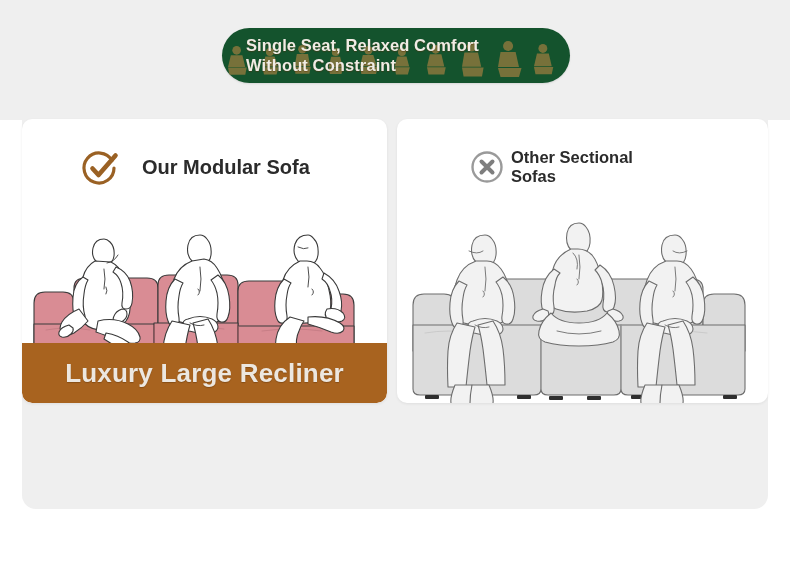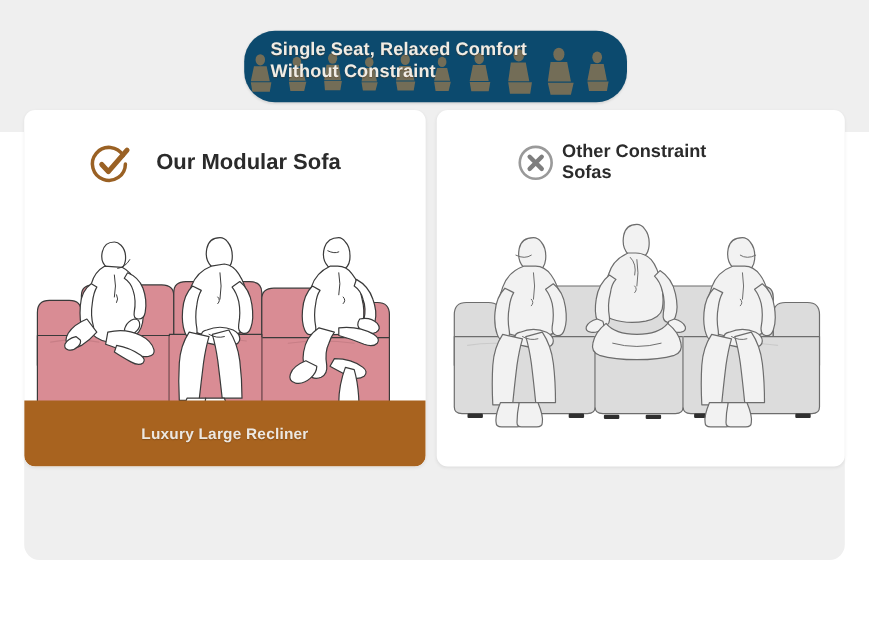--- a/index.html
+++ b/index.html
@@ -19,22 +19,22 @@
   }
   #panel-bleed {
     position: absolute;
     left: 0; top: 0; width: 790px; height: 120px;
     background: #efefef;
   }
 
   
   #banner {
     position: absolute;
-    left: 222px; top: 28px; width: 348px; height: 65px;
-    background: #0c4a6e;
+    left: 222px; top: 28px; width: 348px; height: 55px;
+    background: #14532d;
     border-radius: 28px;
     overflow: hidden;
     box-shadow: 0 1px 2px rgba(0,0,0,.10);
   }
   #banner-figs {
     position: absolute; left: 0; top: 0; width: 100%; height: 100%;
     opacity: .55;
   }
   #banner-text {
     position: absolute;
@@ -44,21 +44,21 @@
     font-weight: 600;
     line-height: 20px;
     letter-spacing: .1px;
     text-shadow: 0 1px 1px rgba(90,45,5,.45);
     white-space: pre-line;
   }
 
   
   .card {
     position: absolute;
-    top: 100px; height: 324px;
+    top: 119px; height: 284px;
     background: #ffffff;
     border-radius: 10px;
     overflow: hidden;
     box-shadow: 0 1px 3px rgba(0,0,0,.07);
   }
   #card-left  { left: 22px;  width: 365px; }
   #card-right { left: 397px; width: 371px; }
 
   .card-head {
     position: absolute; top: 0; left: 0; right: 0; height: 96px;
@@ -95,21 +95,21 @@
     position: absolute; bottom: 0; left: 0; right: 0; height: 60px;
     display: flex; align-items: center;
     border-radius: 0 0 10px 10px;
   }
   #bar-left {
     background: #a8631f;
     justify-content: center;
   }
   #bar-left .bar-text {
     color: #ece7e0;
-    font-size: 14px;
+    font-size: 26px;
     font-weight: 600;
     letter-spacing: .2px;
     text-shadow: 0 1px 1px rgba(85,45,8,.4);
   }
   #bar-right {
     background: #8d8d8d;
     padding-left: 64px;
   }
   #bar-right .bar-text {
     color: #eeeeee;
@@ -290,21 +290,21 @@
 
 <div class="card" id="card-right">
 
   <div class="card-head">
     <span class="head-icon">
       <svg viewBox="0 0 40 40">
         <circle cx="20" cy="20" r="14.5" fill="none" stroke="#9a9a9a" stroke-width="2.4"></circle>
         <path d="M14.5 14.5 L25.5 25.5 M25.5 14.5 L14.5 25.5" fill="none" stroke="#7e7e7e" stroke-width="4" stroke-linecap="round"></path>
       </svg>
     </span>
-    <div class="head-title">Other Constraint
+    <div class="head-title">Other Sectional
 Sofas</div>
   </div>
 
   <div class="illo">
     <svg viewBox="0 0 371 212">
       <g fill="none" stroke="#6d6d6d" stroke-width="1.1" stroke-linejoin="round" stroke-linecap="round">
 
         <g fill="#dcdcdc">
           <path d="M16 100 q0-11 11-11 h20 q11 0 11 11 v46 h-42z"></path>
           <path d="M58 84 q0-10 11-10 h226 q11 0 11 10 v38 H58z"></path>

